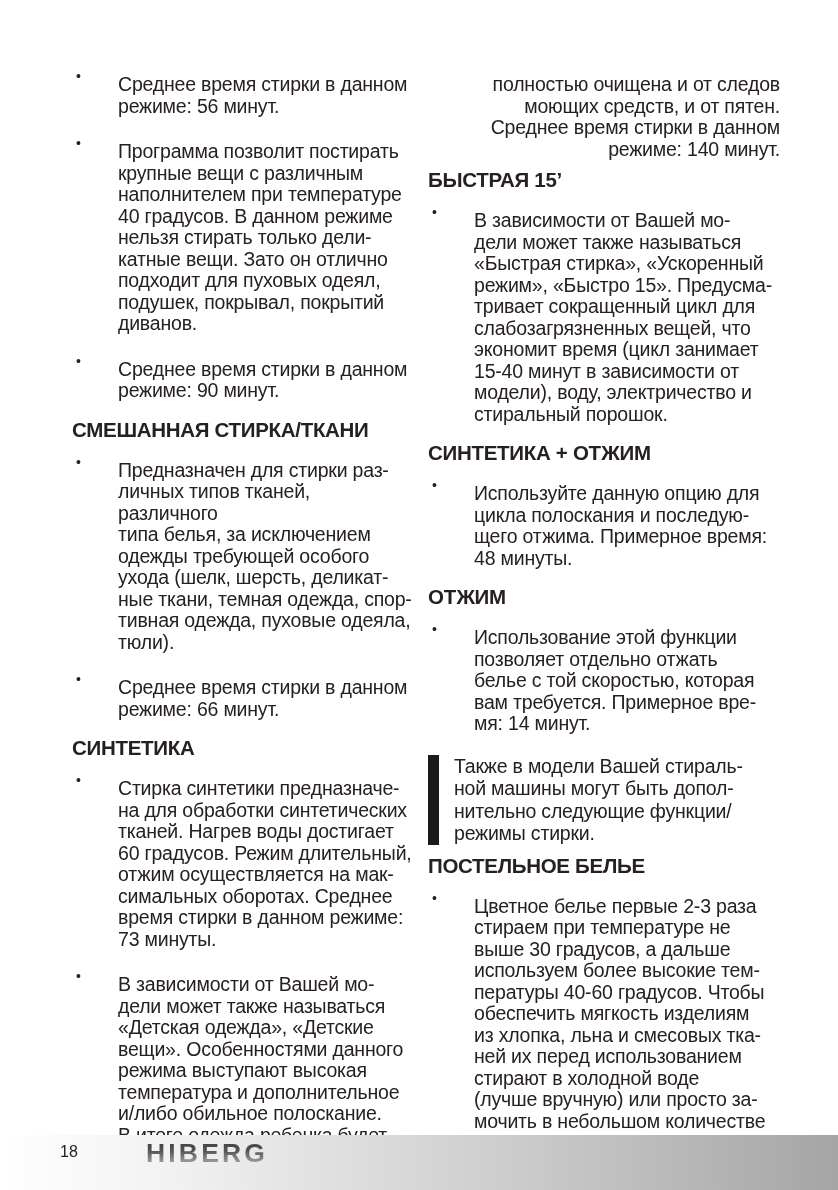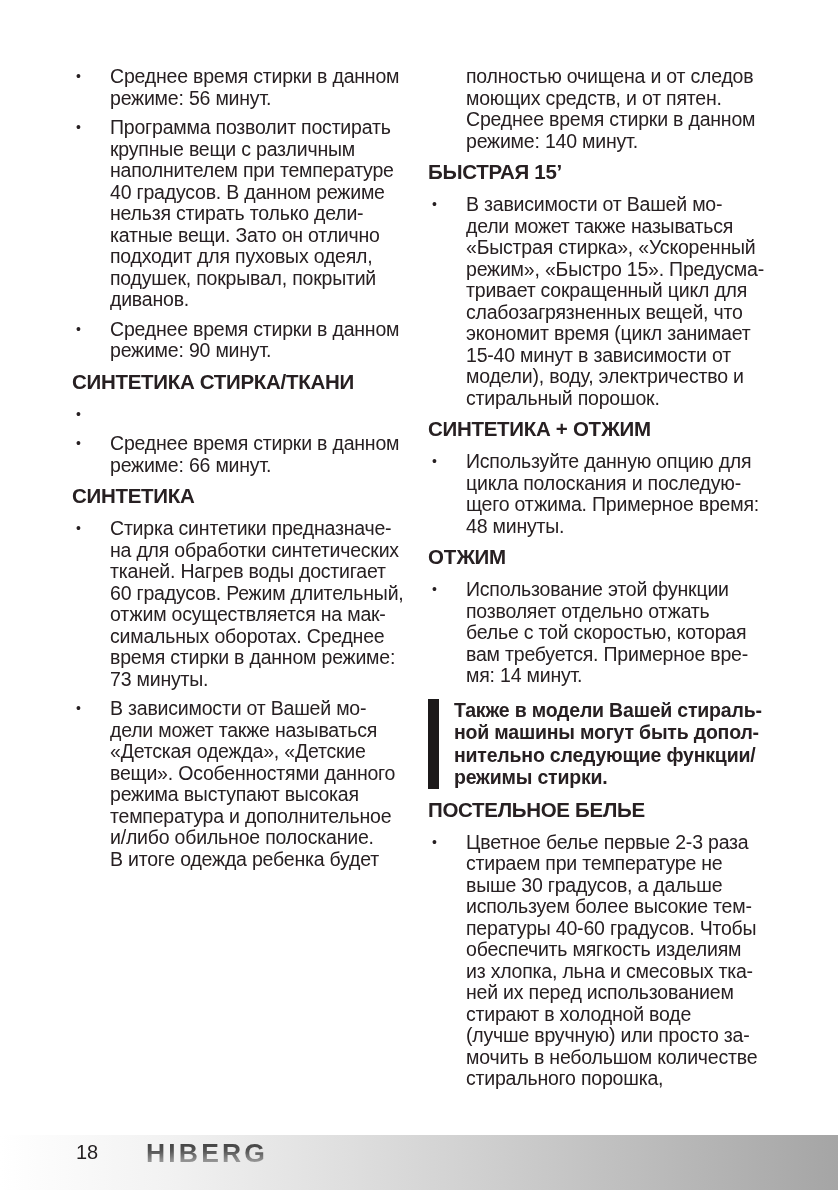--- a/index.html
+++ b/index.html
@@ -29,42 +29,42 @@
     font-size:20.5px;line-height:22px;
     font-weight:bold;letter-spacing:-0.3px;
     white-space:pre-line;
   }
   .item{display:flex;margin:0 0 8px 0;}
   .marker{
     flex:0 0 38px;width:38px;box-sizing:border-box;
     font-size:14px;line-height:21.5px;padding-left:4px;
   }
   .body{
-    margin:0;
+    margin:8px;
     font-size:19.5px;line-height:21.5px;
     letter-spacing:-0.2px;
     white-space:pre-line;
   }
-  .para{margin:0 0 8px 0;padding-left:38px;}
+  .para{margin:0 0 8px 0;padding-left:38px;text-align:right;}
   .note{display:flex;margin:12px 0 10px 0;}
   .note-bar{flex:0 0 11px;width:11px;background:var(--note-bar);margin-right:15px;}
   .note-text{
-    margin:0;font-weight:bold;
+    margin:0;font-weight:normal;
     font-size:19.5px;line-height:22.5px;
     letter-spacing:-0.2px;
     white-space:pre-line;
   }
 
   .footer{
     position:absolute;left:0;top:1135px;width:838px;height:55px;
     background:linear-gradient(90deg,var(--footer-start) 0%,#f2f2f2 20%,#d2d2d2 55%,var(--footer-end) 100%);
   }
   .page-number{
-    position:absolute;left:76px;top:5px;
-    font-size:20px;line-height:24px;color:#231f20;
+    position:absolute;left:60px;top:5px;
+    font-size:16px;line-height:24px;color:#231f20;
   }
   .brand-logo{
     position:absolute;left:146px;top:6px;
     font-size:25px;line-height:25px;font-weight:800;
     letter-spacing:3px;
     color:#6a6a6a;
     transform:scaleX(1.06);transform-origin:left center;
   }
   @supports ((-webkit-background-clip:text) or (background-clip:text)){
     .brand-logo{
@@ -94,23 +94,31 @@
 катные вещи. Зато он отлично
 подходит для пуховых одеял,
 подушек, покрывал, покрытий
 диванов.</p>
       </div>
       <div class="item">
         <span class="marker">•</span>
         <p class="body">Среднее время стирки в данном
 режиме: 90 минут.</p>
       </div>
-      <h2 class="heading">СИНТЕТИКА СТИРКА/ТКАНИ</h2>
-      <div class="item">
-        <span class="marker">•</span>
+      <h2 class="heading">СМЕШАННАЯ СТИРКА/ТКАНИ</h2>
+      <div class="item">
+        <span class="marker">•</span>
+        <p class="body">Предназначен для стирки раз-
+личных типов тканей, различного
+типа белья, за исключением
+одежды требующей особого
+ухода (шелк, шерсть, деликат-
+ные ткани, темная одежда, спор-
+тивная одежда, пуховые одеяла,
+тюли).</p>
       </div>
       <div class="item">
         <span class="marker">•</span>
         <p class="body">Среднее время стирки в данном
 режиме: 66 минут.</p>
       </div>
       <h2 class="heading">СИНТЕТИКА</h2>
       <div class="item">
         <span class="marker">•</span>
         <p class="body">Стирка синтетики предназначе-

